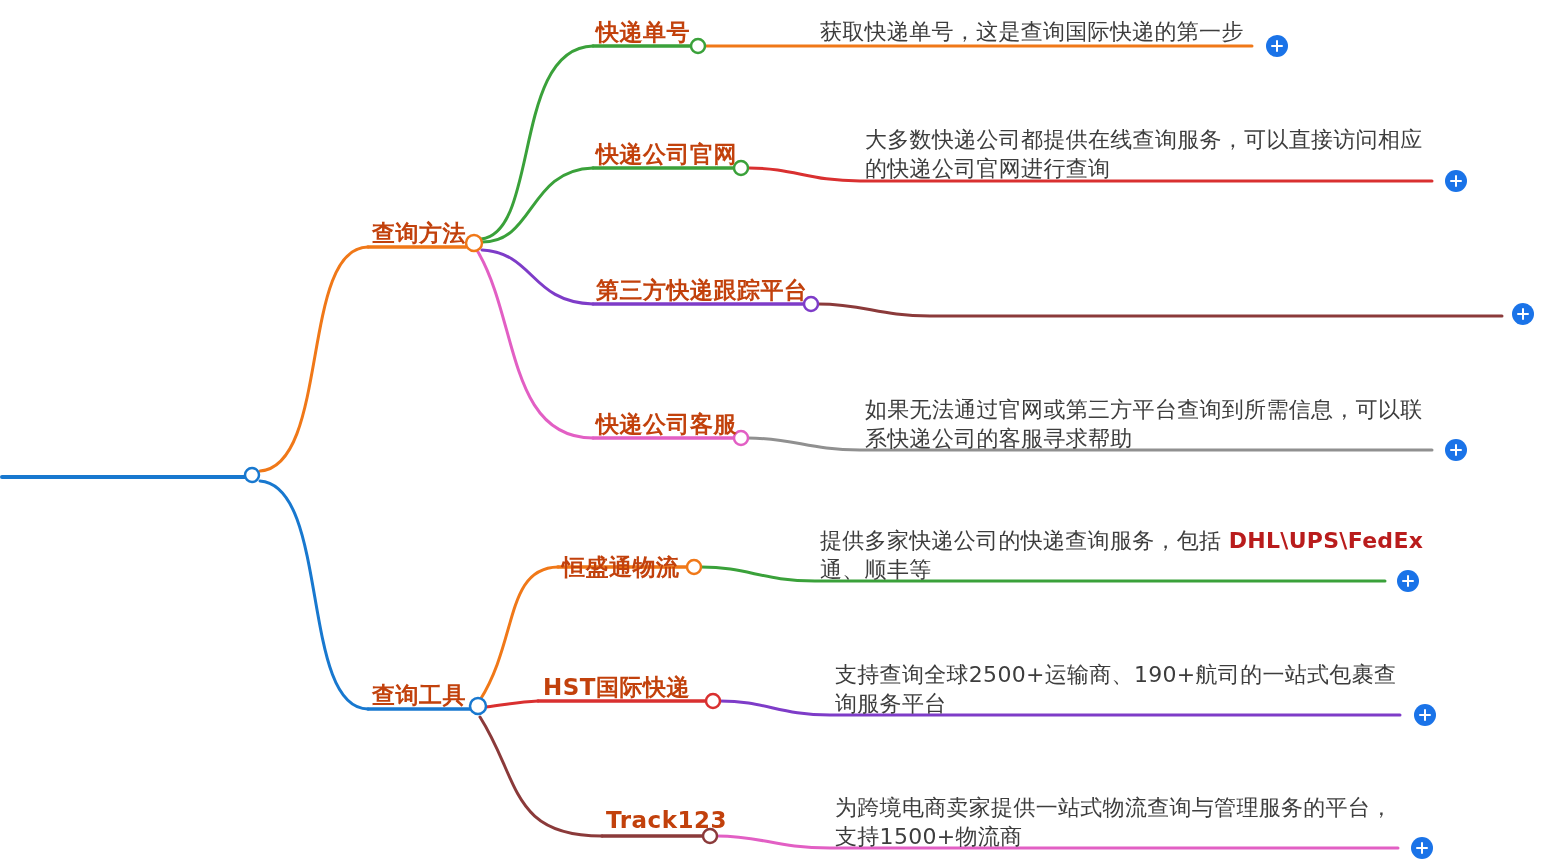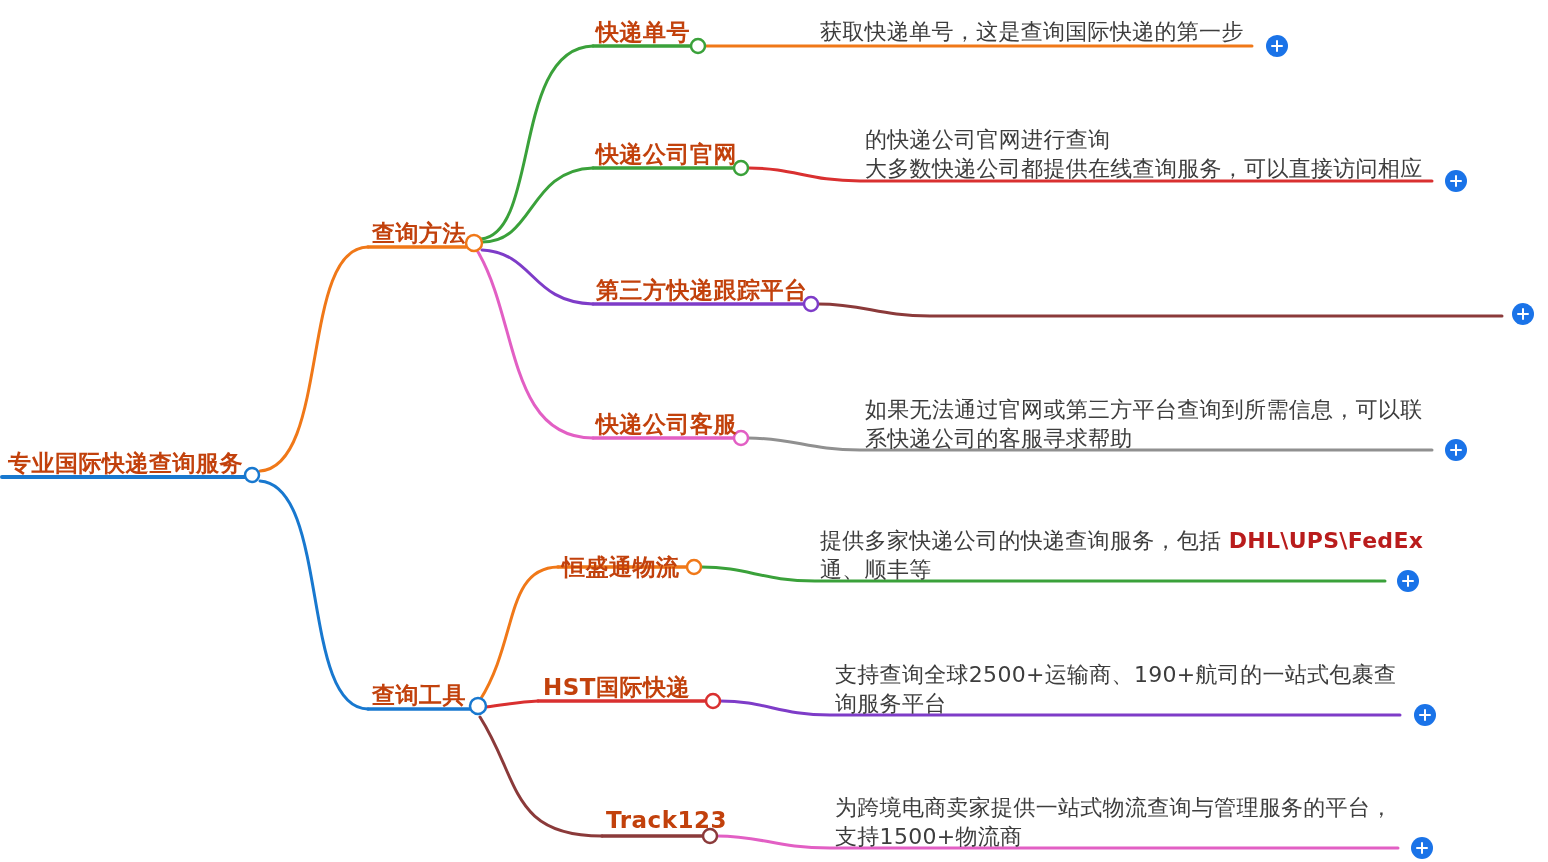--- a/index.html
+++ b/index.html
@@ -68,33 +68,32 @@
       <circle cx="698" cy="46" r="7" stroke="#3aa13a"></circle>
       <circle cx="741" cy="168" r="7" stroke="#3aa13a"></circle>
       <circle cx="811" cy="304" r="7" stroke="#7e3cc8"></circle>
       <circle cx="741" cy="438" r="7" stroke="#e25fc4"></circle>
       <circle cx="694" cy="567" r="7" stroke="#f07818"></circle>
       <circle cx="713" cy="701" r="7" stroke="#d93030"></circle>
       <circle cx="710" cy="836" r="7" stroke="#8b3a3a"></circle>
     </g>
   </svg>
 
-  <div class="label" style="left:8px; top:448px;">专业国际快递查询服务</div>
   <div class="label" style="left:372px; top:218px;">查询方法</div>
   <div class="label" style="left:372px; top:680px;">查询工具</div>
 
   <div class="label" style="left:596px; top:17px;">快递单号</div>
   <div class="desc" style="left:820px; top:17px;">
     <span class="line">获取快递单号，这是查询国际快递的第一步</span>
   </div>
 
   <div class="label" style="left:596px; top:139px;">快递公司官网</div>
   <div class="desc" style="left:865px; top:125px;">
+    <span class="line">大多数快递公司都提供在线查询服务，可以直接访问相应</span>
     <span class="line">的快递公司官网进行查询</span>
-    <span class="line">大多数快递公司都提供在线查询服务，可以直接访问相应</span>
   </div>
 
   <div class="label" style="left:596px; top:275px;">第三方快递跟踪平台</div>
 
   <div class="label" style="left:596px; top:409px;">快递公司客服</div>
   <div class="desc" style="left:865px; top:395px;">
     <span class="line">如果无法通过官网或第三方平台查询到所需信息，可以联</span>
     <span class="line">系快递公司的客服寻求帮助</span>
   </div>
 

